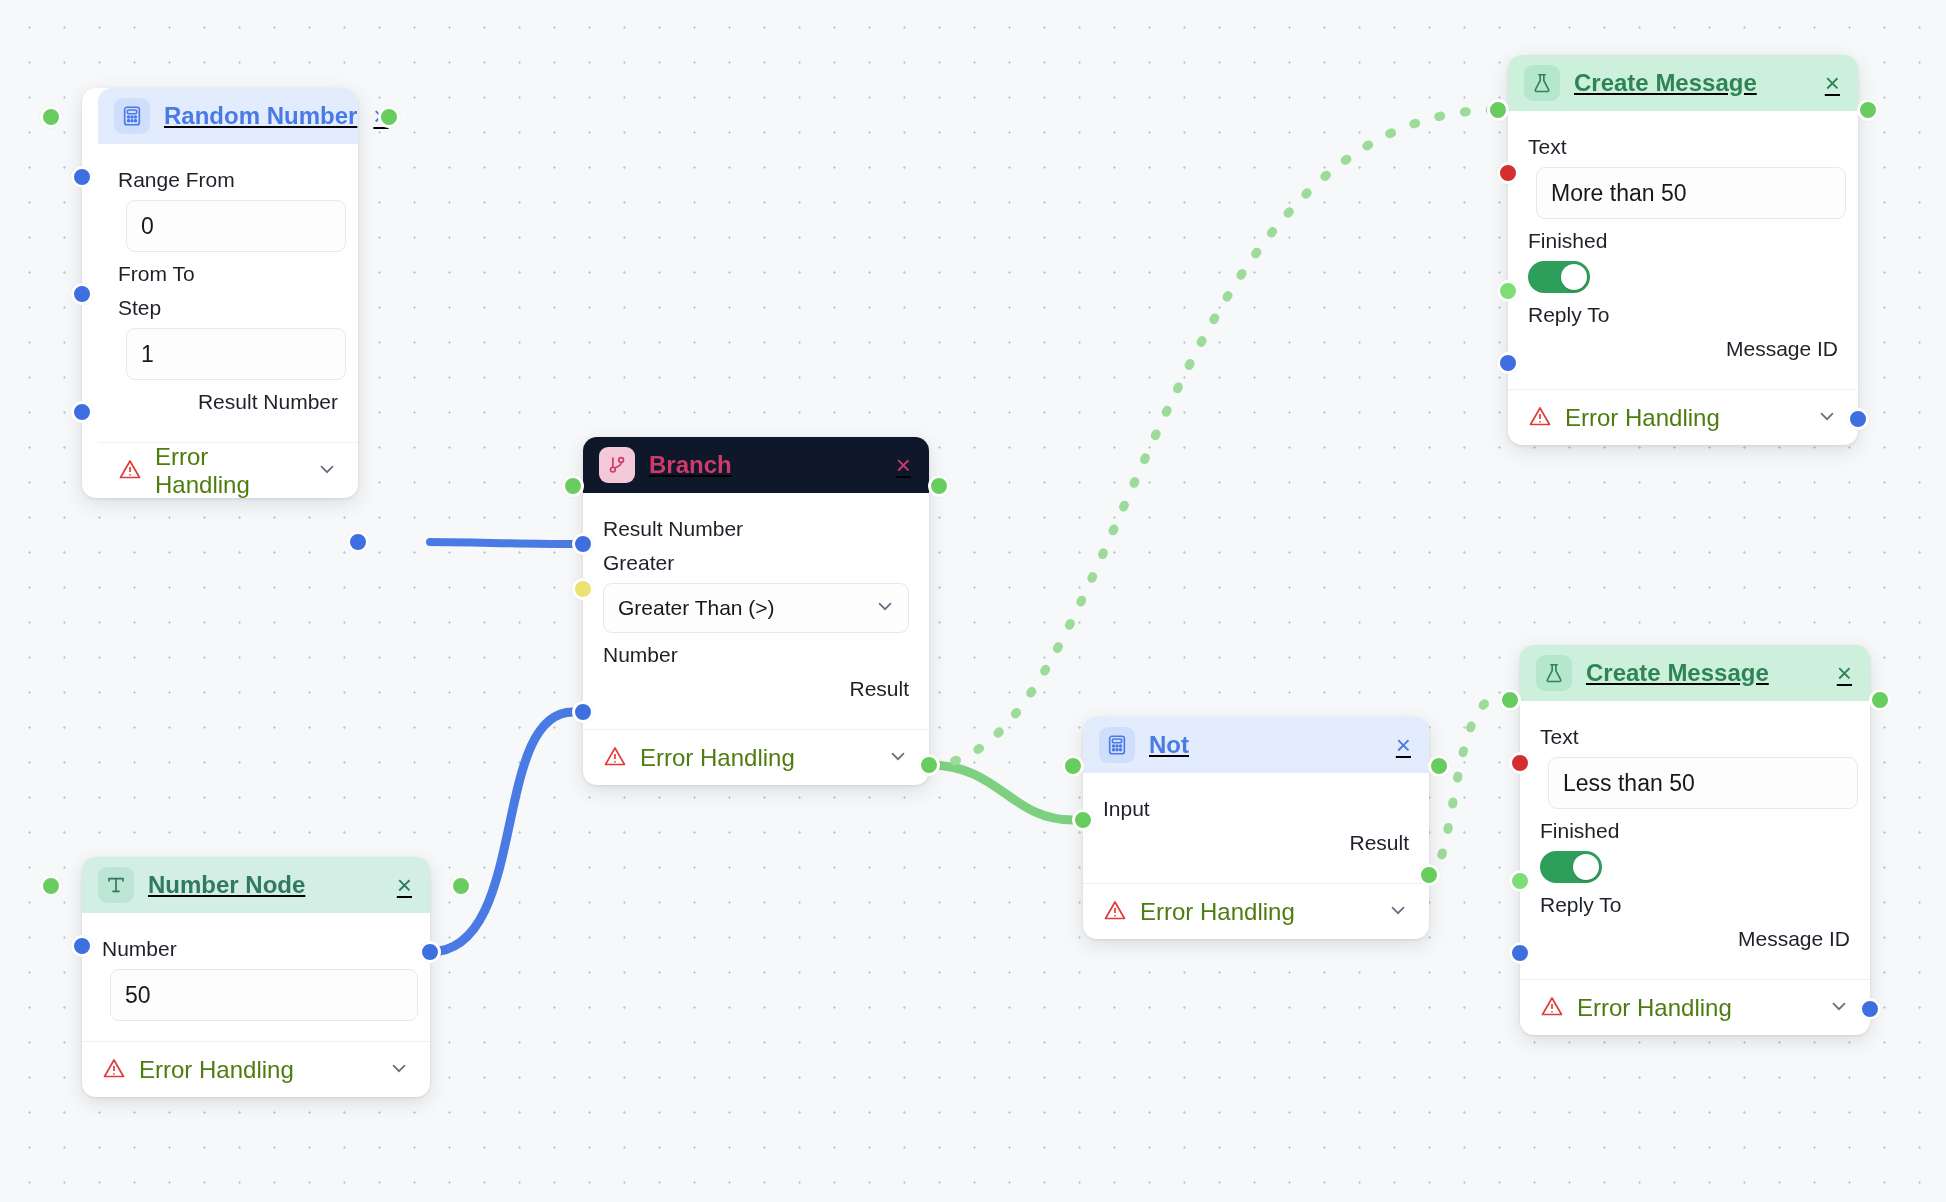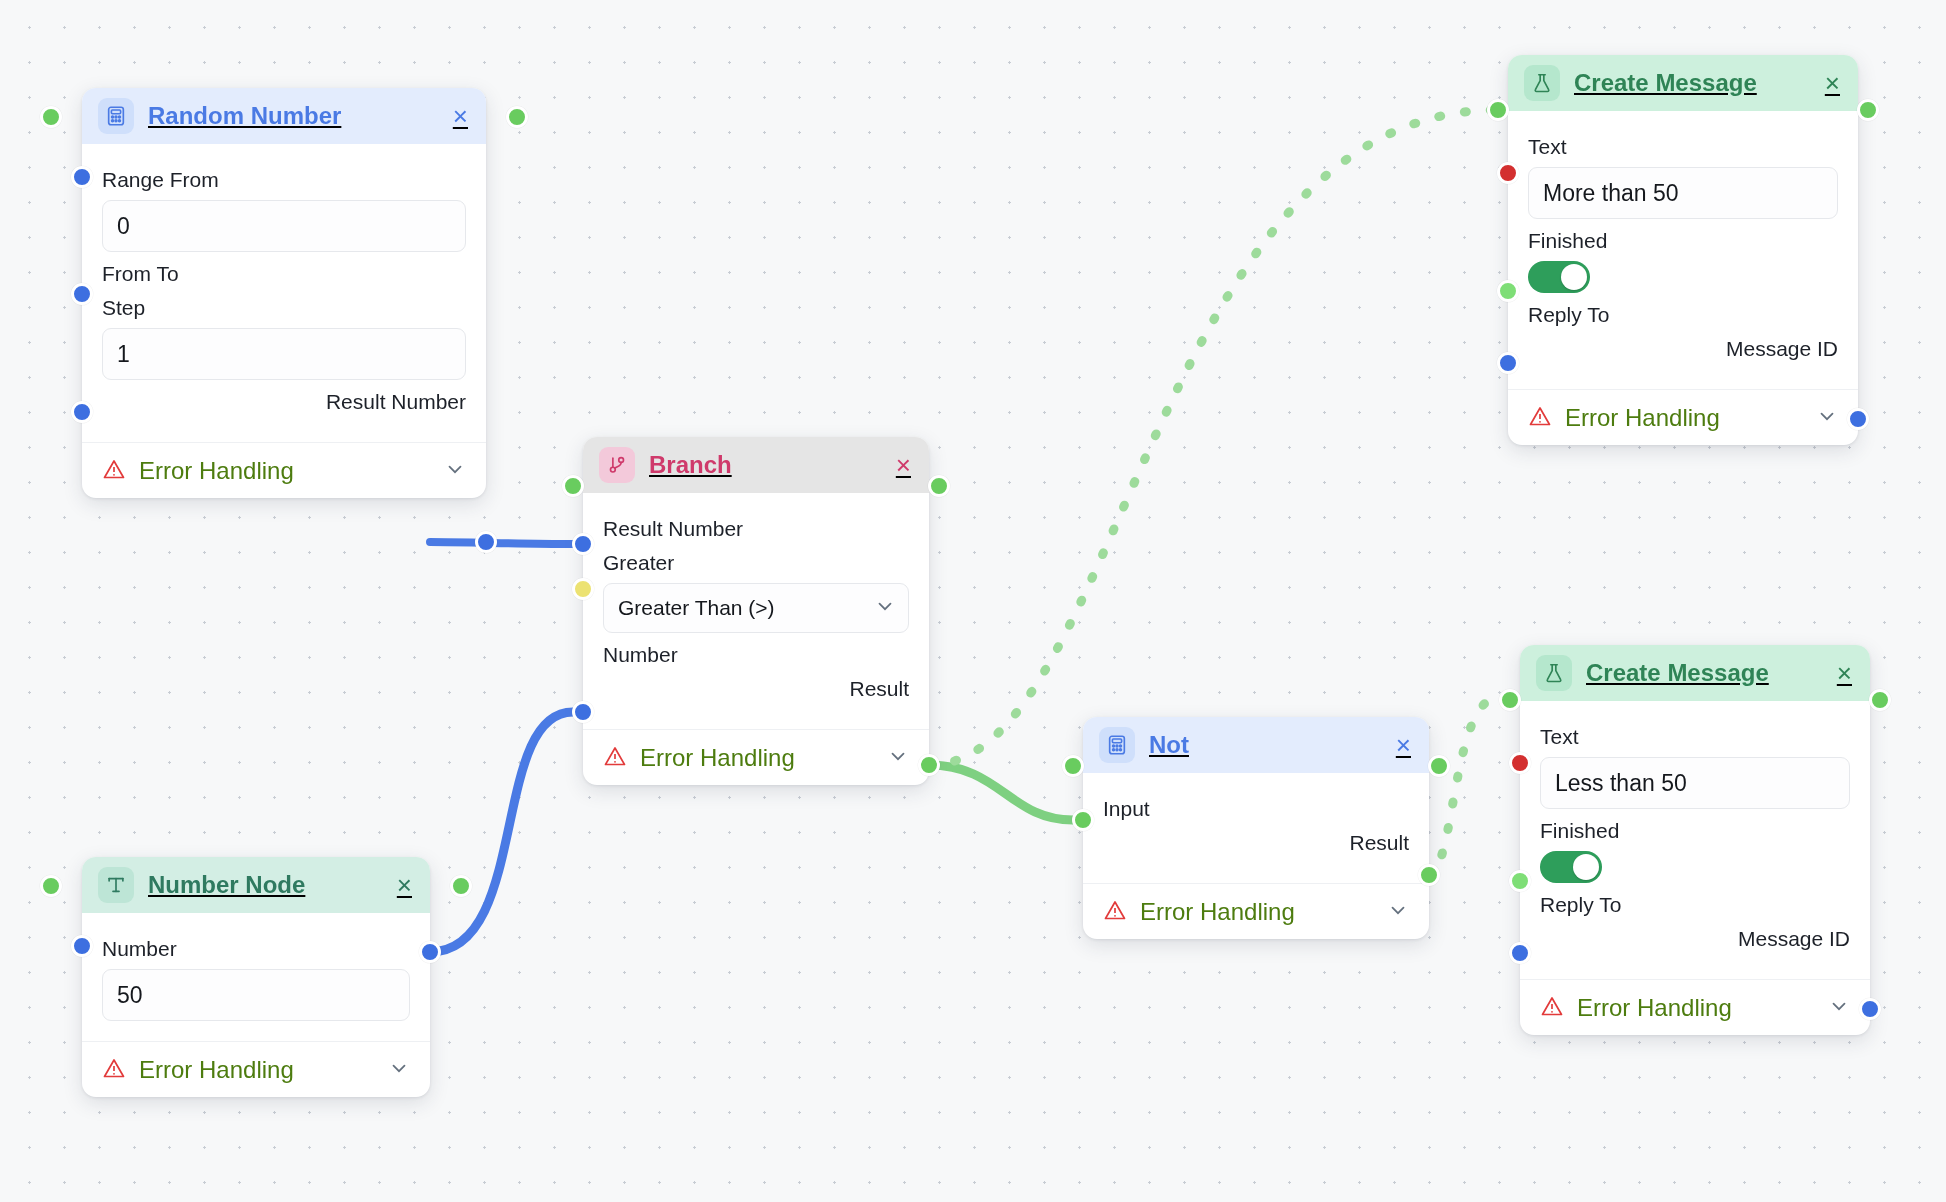--- a/index.html
+++ b/index.html
@@ -39,21 +39,21 @@
   }
   .node-icon svg { display:block; }
   .node-title { font-size: 24px; font-weight: 600; flex: 1 1 auto; white-space: nowrap; }
   .node-close { font-size: 26px; line-height: 1; font-weight: 300; cursor: pointer; padding: 0 2px; }
 
   
   .t-blue .node-head { background: #e3ecfd; }
   .t-blue .node-icon { background: #cfdffb; }
   .t-blue .node-title, .t-blue .node-close { color: #4a7ae4; }
   
-  .t-pink .node-head { background: #e5e5e5; }
+  .t-pink .node-head { background: #0f172a; }
   .t-pink .node-icon { background: #f3c9da; }
   .t-pink .node-title, .t-pink .node-close { color: #cf3a6b; }
   
   .t-green .node-head { background: #cdf0dd; }
   .t-green .node-icon { background: #b5e7cd; }
   .t-green .node-title, .t-green .node-close { color: #2f8456; }
   
   .t-teal .node-head { background: #d3eee4; }
   .t-teal .node-icon { background: #bde5d6; }
   .t-teal .node-title, .t-teal .node-close { color: #2f7a60; }
@@ -64,20 +64,21 @@
     margin: 10px 0 8px 0; white-space: nowrap;
   }
   .field-label.out { text-align: right; }
   .text-input {
     width: 100%; height: 52px;
     border: 1.4px solid #e6e8ec; border-radius: 9px;
     background: #fdfdfe;
     font-size: 23px; color: #15181d;
     padding: 0 14px; display: flex; align-items: center;
     font-family: "Liberation Sans", sans-serif;
+    margin-left: 8px;
   }
   .select-input {
     width: 100%; height: 50px;
     border: 1.4px solid #e6e8ec; border-radius: 9px;
     background: #fdfdfe;
     font-size: 21px; color: #15181d;
     padding: 0 12px 0 14px; display: flex; align-items: center;
     justify-content: space-between;
   }
   .chev { color:#64707e; }
@@ -124,21 +125,21 @@
 
     <path d="M 430 952 C 530 952, 490 712, 573 712" fill="none" stroke="#4a7ae4" stroke-width="9" stroke-linecap="round"></path>
 
     <path d="M 929 765 C 1000 765, 1010 820, 1073 820" fill="none" stroke="#7ed081" stroke-width="9" stroke-linecap="round"></path>
 
     <path d="M 929 765 C 1120 765, 1150 110, 1497 110" fill="none" stroke="#9ddb9b" stroke-width="9" stroke-linecap="round" stroke-dasharray="2 24"></path>
 
     <path d="M 1428 875 C 1455 875, 1452 700, 1497 698" fill="none" stroke="#9ddb9b" stroke-width="9" stroke-linecap="round" stroke-dasharray="2 24"></path>
   </svg>
 
-  <div class="node t-blue" style="left:82px; top:88px; width:404px;">
+  <div class="node t-blue" style="left:82px; top:88px; width:276px;padding-left:16px;">
     <div class="node-head">
       <span class="node-icon">
         <svg width="22" height="22" viewBox="0 0 24 24" fill="none" stroke="#4a7ae4" stroke-width="1.8">
           <rect x="4" y="2.5" width="16" height="19" rx="2.5"></rect>
           <rect x="7" y="5.5" width="10" height="4" rx="1"></rect>
           <circle cx="8.2" cy="13" r="1"></circle>
             <circle cx="12" cy="13" r="1"></circle>
             <circle cx="15.8" cy="13" r="1"></circle>
           <circle cx="8.2" cy="17.3" r="1"></circle>
             <circle cx="12" cy="17.3" r="1"></circle>

